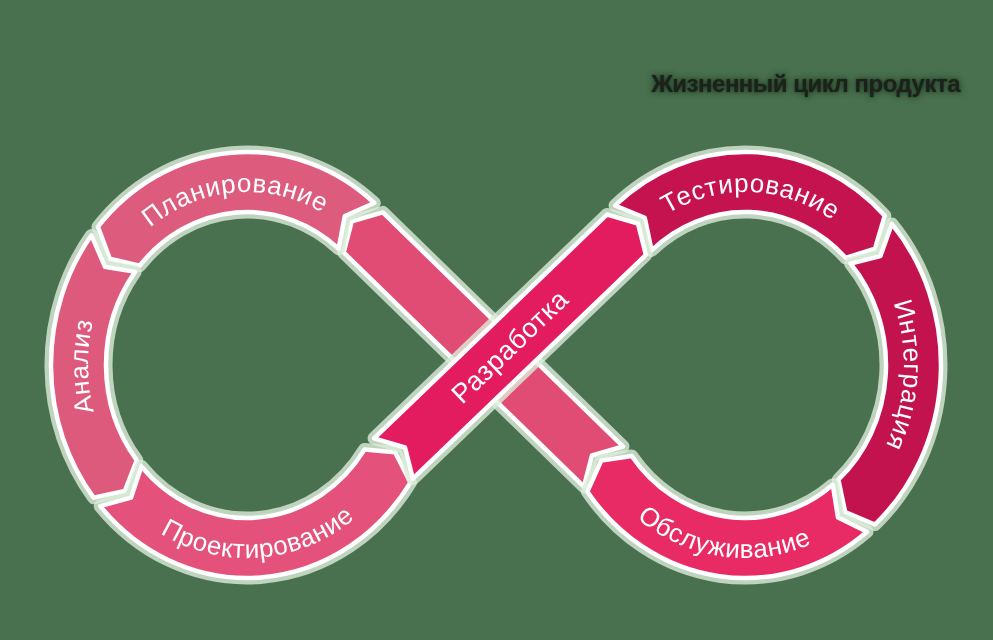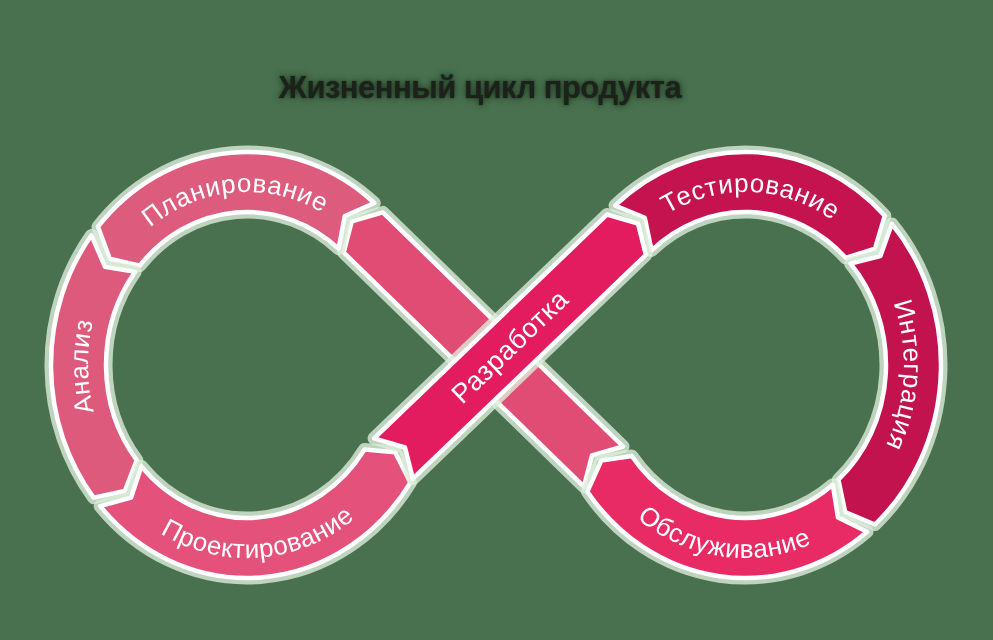--- a/index.html
+++ b/index.html
@@ -5,22 +5,22 @@
   html,body{margin:0;padding:0;}
   .stage{
     position:relative;
     width:993px;height:640px;
     overflow:hidden;
     font-family:"Liberation Sans", sans-serif;
   }
   .page-title{
     position:absolute;
     top:70px;left:0;width:960px;
-    text-align:center;
-    font-size:31px;
+    text-align:right;
+    font-size:24px;
     font-weight:bold;
     letter-spacing:-0.5px;
     text-shadow:0 0 7px rgba(20,42,20,0.9), 0 0 2px rgba(20,42,20,0.6);
     user-select:none;
   }
   svg{position:absolute;left:0;top:0;}
   .seg-label{
     font-family:"Liberation Sans", sans-serif;
     font-size:26px;
     letter-spacing:0.6px;

